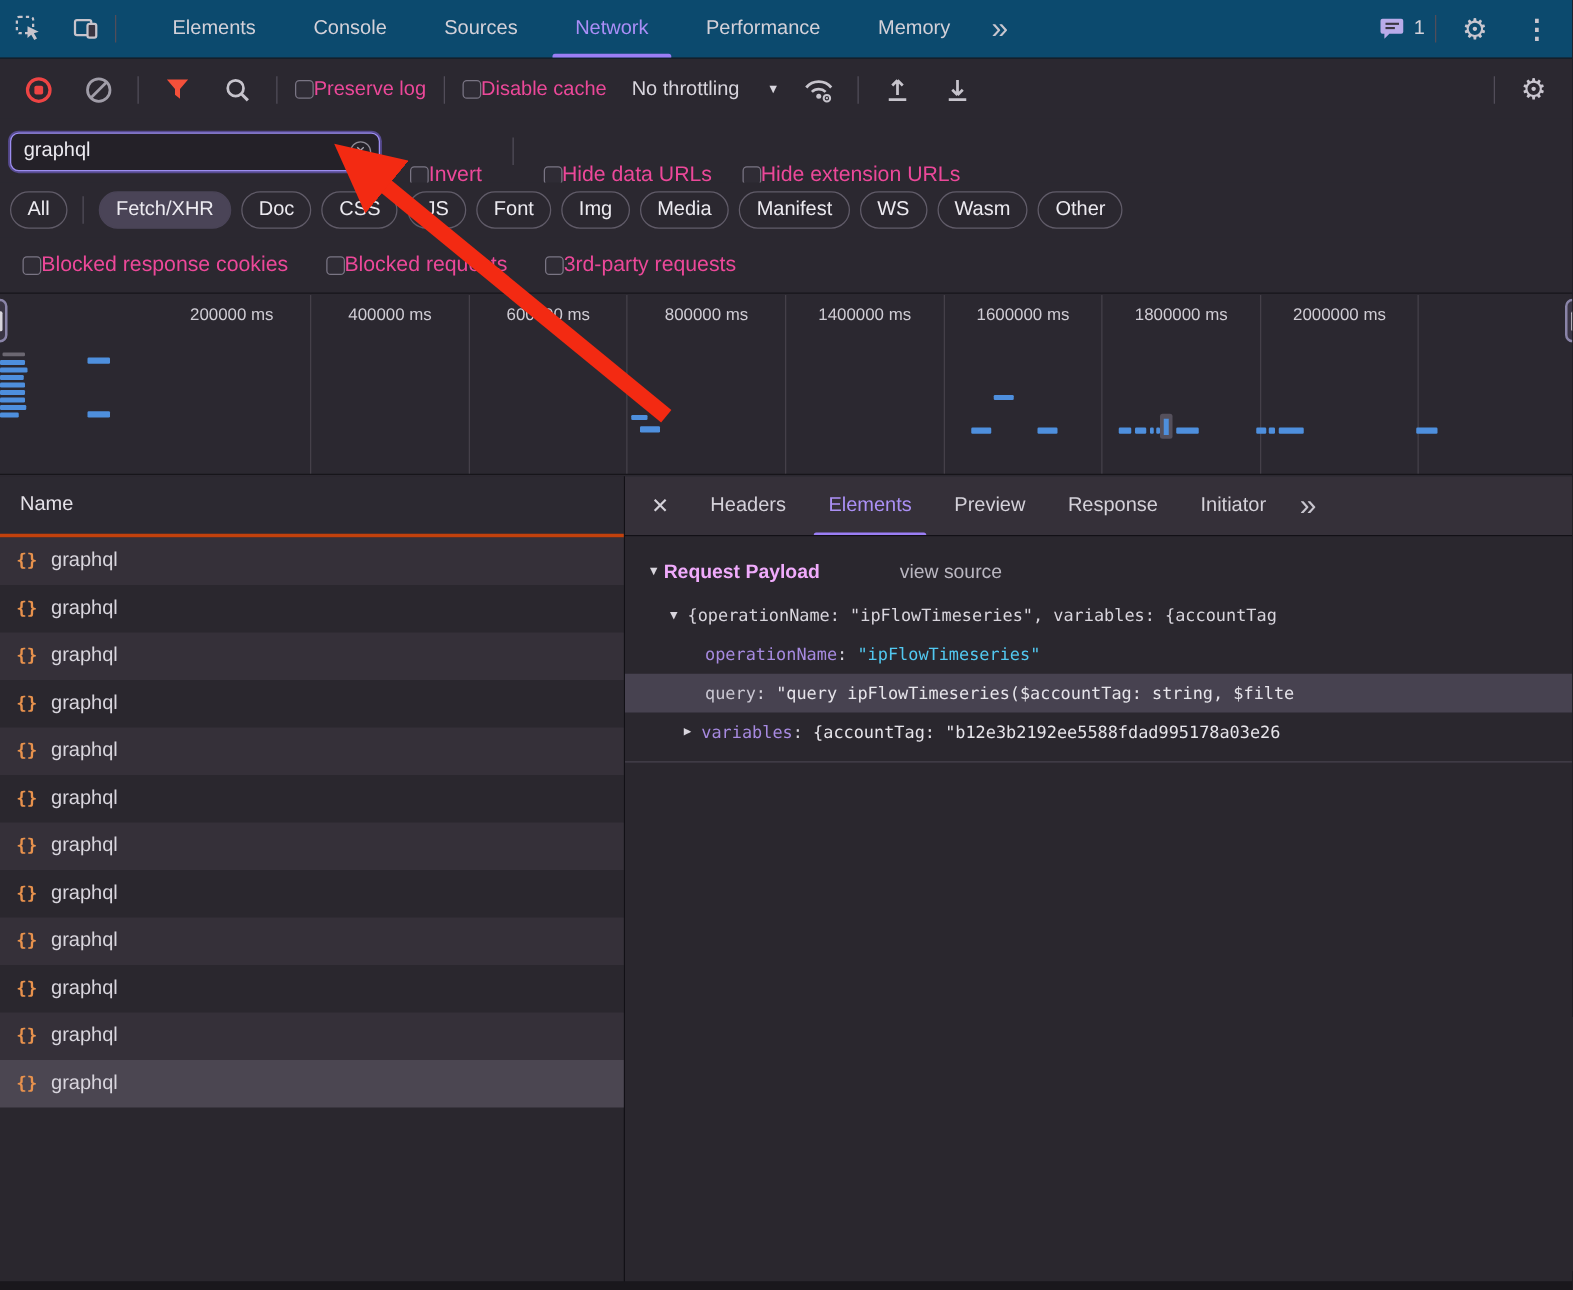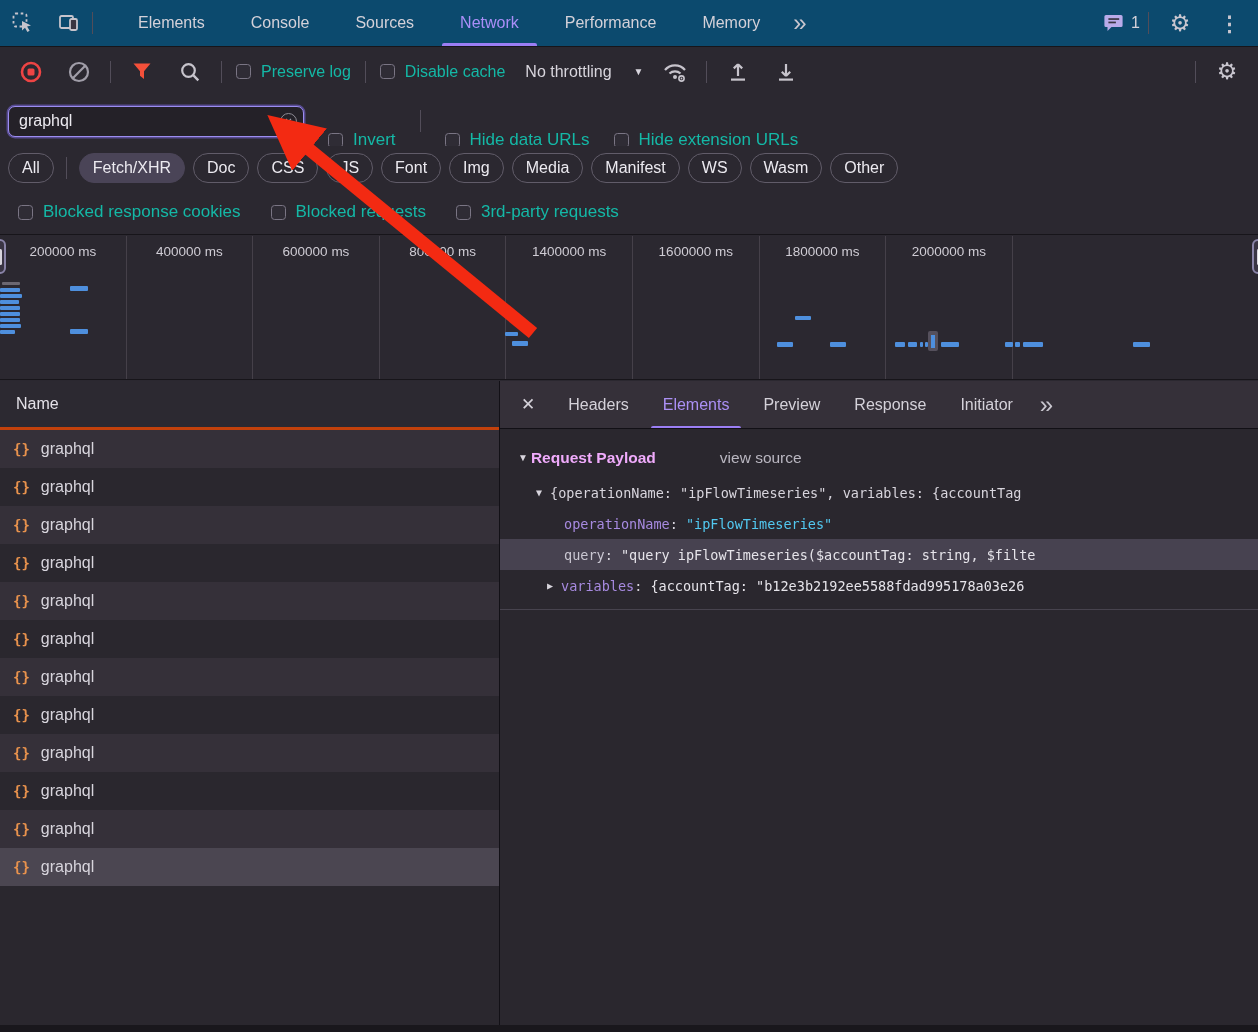--- a/index.html
+++ b/index.html
@@ -26,21 +26,21 @@
     bottom:0; height:3px; background:#9b7ef5; border-radius:2px 2px 0 0; }
   .chev { font-size:24px; color:#c9c6cf; padding:0 10px; cursor:pointer; line-height:1; }
   .tabbar-right { margin-left:auto; display:flex; align-items:center; gap:8px; padding-right:10px; }
   .issues { display:flex; align-items:center; gap:7px; font-size:16px; color:#d4d1d9; cursor:pointer; }
   .gear-glyph { font-size:23px; color:#c9c6cf; line-height:1; }
   .dots-glyph { font-size:21px; color:#c9c6cf; line-height:1; padding:0 8px; font-weight:bold; }
 
   
   .toolbar2 { position:absolute; top:48px; left:0; right:0; height:47px;
     display:flex; align-items:center; gap:14px; padding:0 14px; background:#2b2830; }
-  .cb-item { display:flex; align-items:center; gap:10px; font-size:16px; color:#14b8a6; cursor:pointer; }
+  .cb-item { display:flex; align-items:center; font-size:16px; color:#ec4899; cursor:pointer; }
   .cb { width:15px; height:15px; flex:none; border:1.5px solid #7a7584;
     border-radius:3.5px; background:#2f2c35; display:inline-block; }
   .throttle { display:flex; align-items:center; gap:22px; font-size:16px;
     color:#d8d5dd; cursor:pointer; margin-left:6px; }
   .caret { font-size:10px; color:#d8d5dd; }
   .toolbar2 .spacer { flex:1; }
 
   
   .filterrow { position:absolute; top:96px; left:0; right:0; height:50px;
     display:flex; align-items:center; gap:24px; padding:0 8px; background:#2b2830; }
@@ -65,21 +65,21 @@
 
   
   .cbrow { position:absolute; top:190px; left:0; right:0; height:45px;
     display:flex; gap:30px; padding:0 18px; background:#2b2830;
     border-bottom:1px solid #17151a; }
   .cbrow .cb-item { font-size:17px; }
 
   
   .timeline { position:absolute; top:236px; left:0; right:0; height:144px;
     background:#2b2830; border-bottom:1px solid #17151a; overflow:hidden; cursor:col-resize; }
-  .tl-cols { display:flex; height:100%; }
+  .tl-cols { display:flex; height:100%;justify-content:center; }
   .tl-col { flex:0 0 126.6px; border-right:1px solid #454049; padding-top:8px;
     text-align:center; font-size:13.5px; color:#cfccd4; white-space:nowrap; overflow:hidden; }
   .tl-bar { position:absolute; background:#4e8fdd; border-radius:1px; }
   .tl-bar.gray { background:#6b6771; }
   .tl-marker { position:absolute; background:#55505c; border-radius:2px;
     display:flex; align-items:center; justify-content:center; }
   .tl-marker i { display:block; width:4px; height:13px; background:#4e8fdd; }
   .tl-handle { position:absolute; top:3px; width:12px; height:35px; background:#3a3544;
     border:2px solid #8a84a8; border-radius:6px; display:flex; align-items:center;
     justify-content:center; cursor:ew-resize; }

